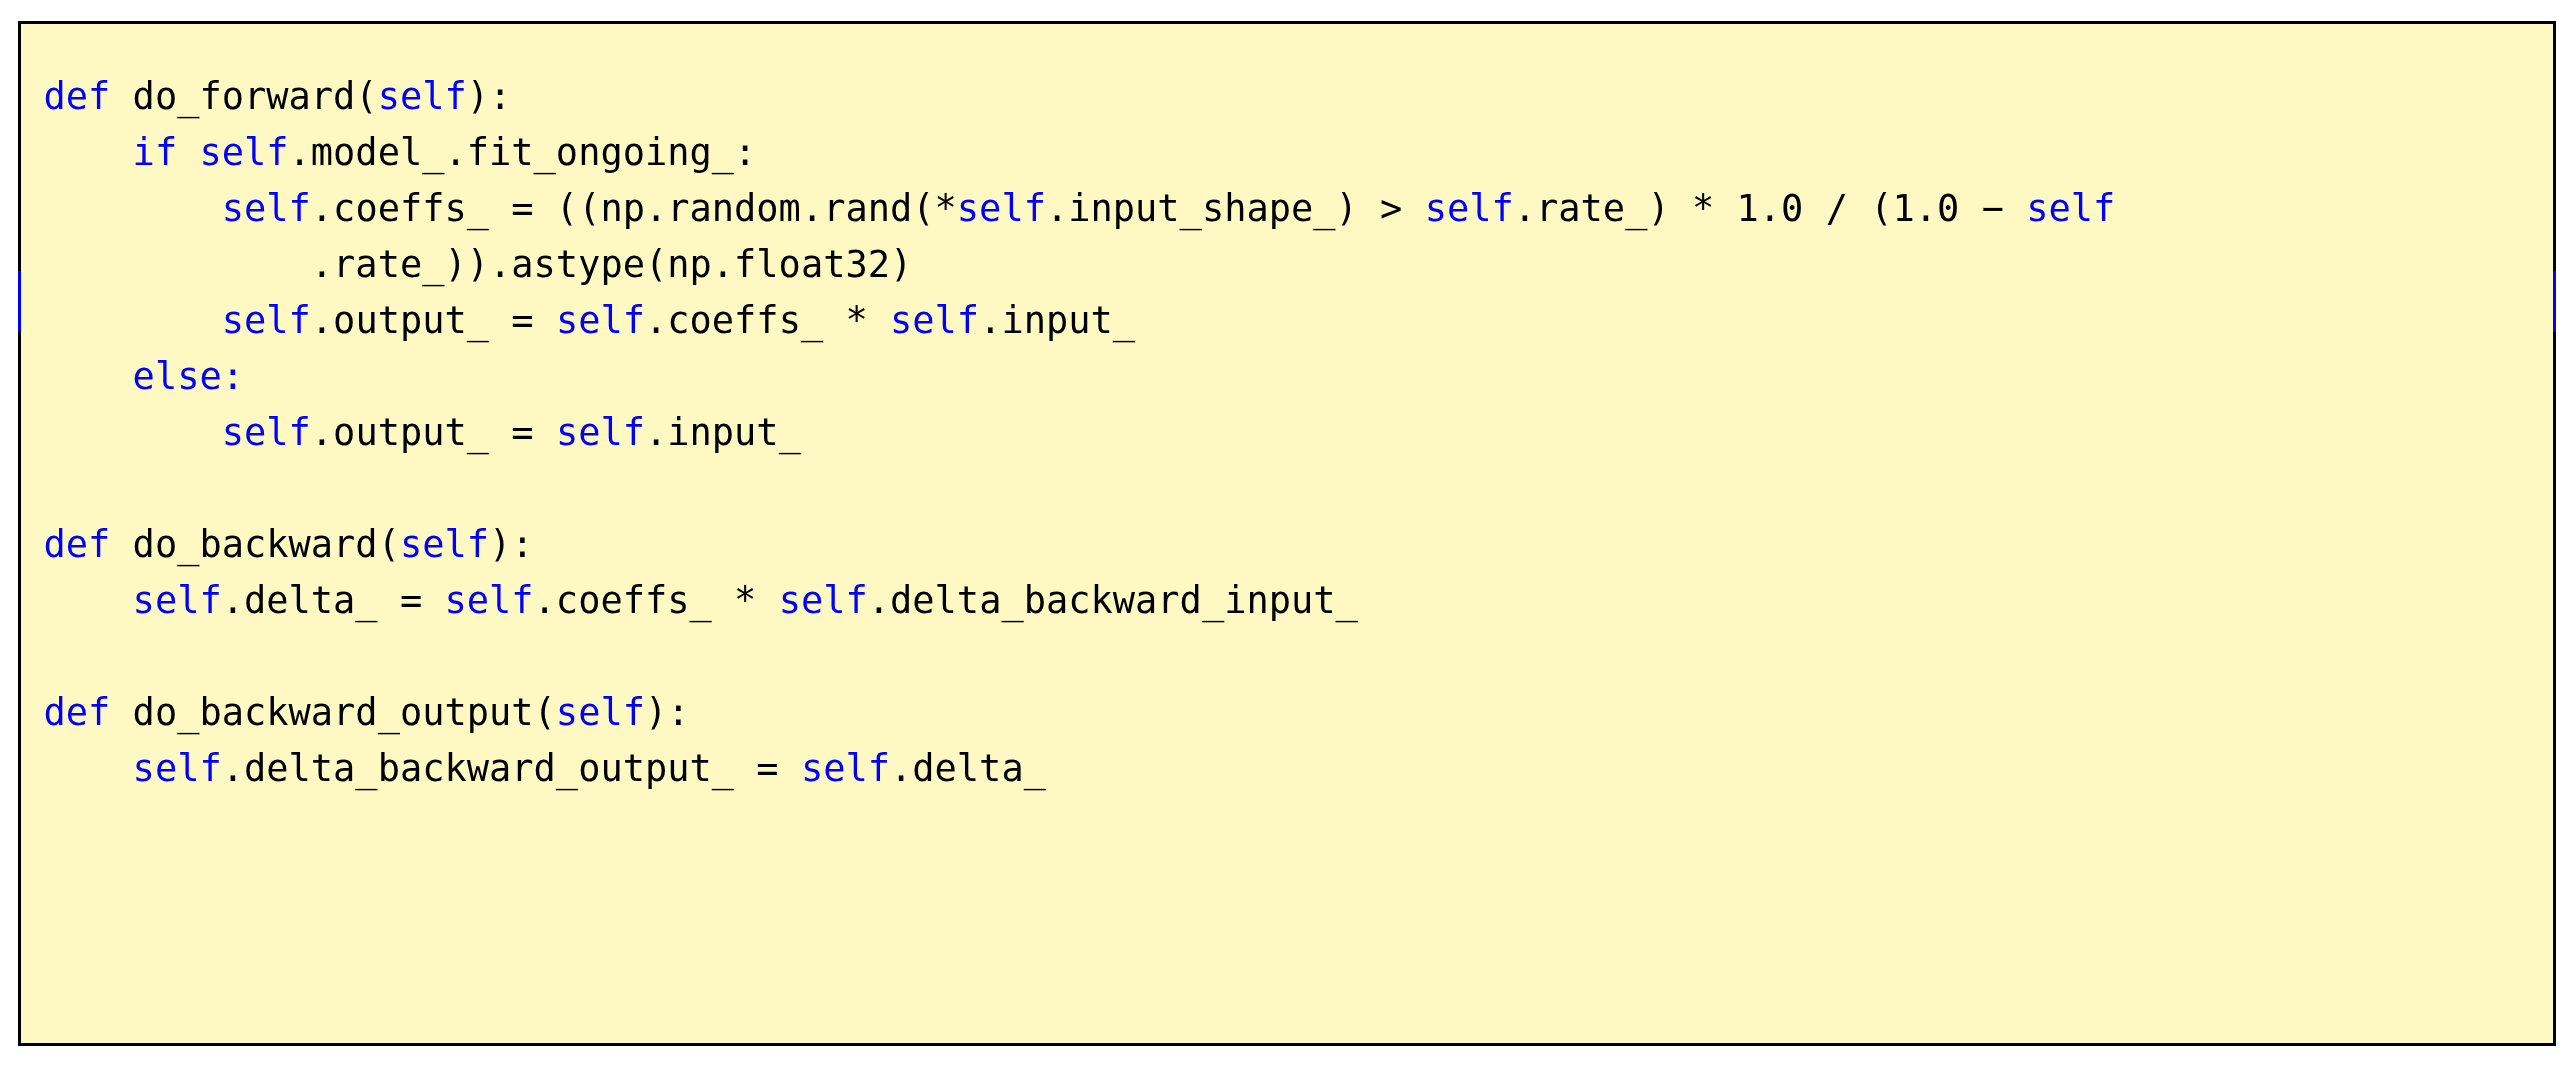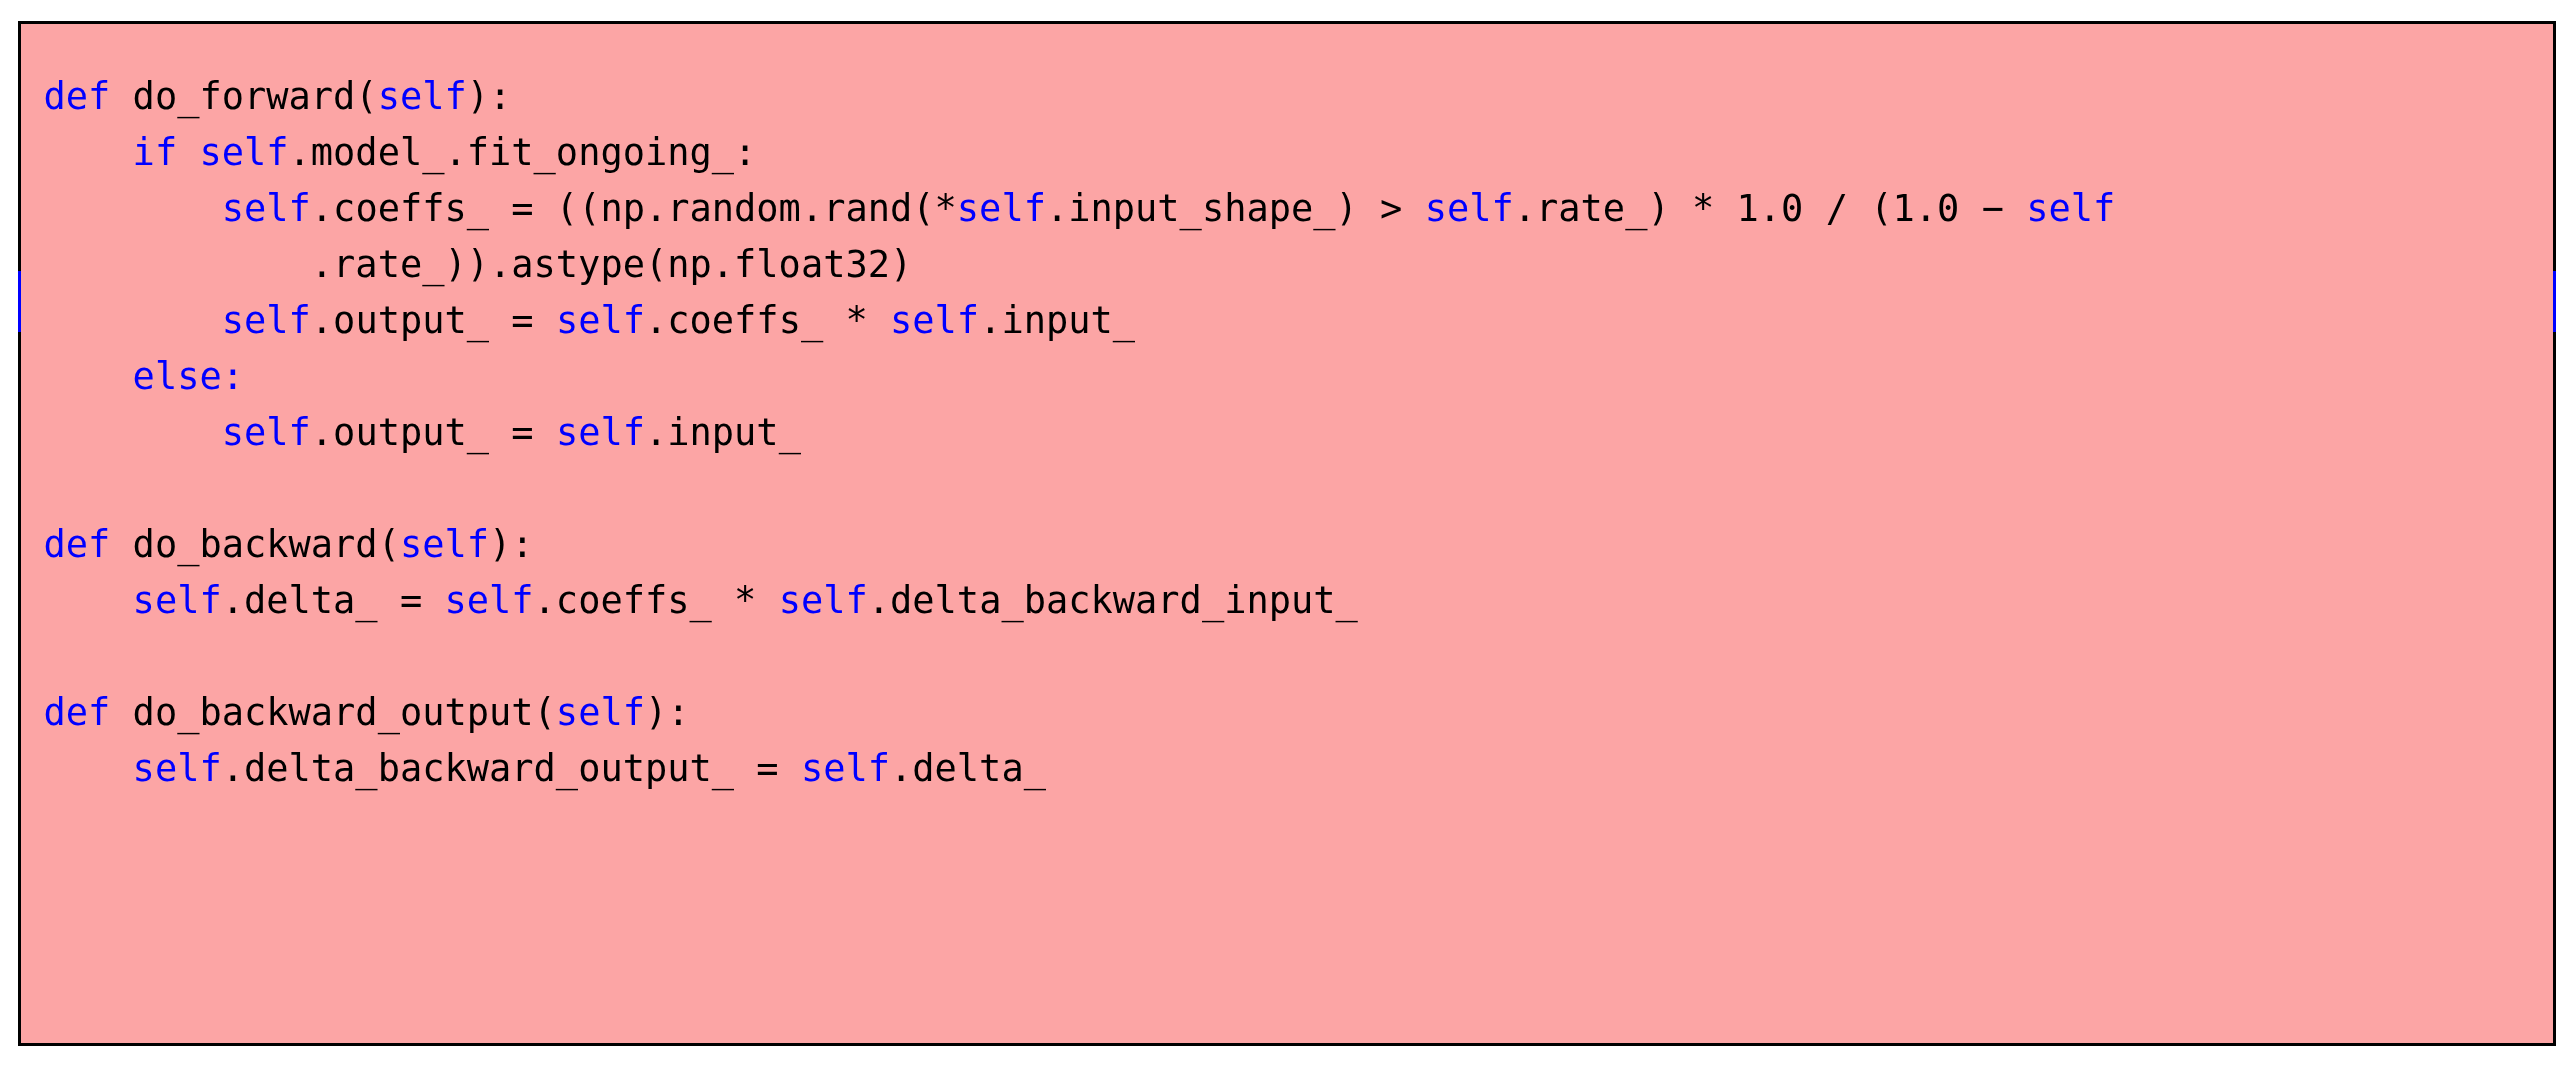--- a/index.html
+++ b/index.html
@@ -16,21 +16,21 @@
   }
 
   
   #listing-frame {
     position: absolute;
     left: 17.5px;
     top: 21.3px;
     width: 2538px;
     height: 1025px;
     border: 3px solid #000000;
-    background: #fca5a5;
+    background: #fef9c3;
     box-sizing: border-box;
   }
 
   
   #code-block {
     position: absolute;
     left: 23px;
     top: 7.6px;
     right: 0;
     bottom: 0;

